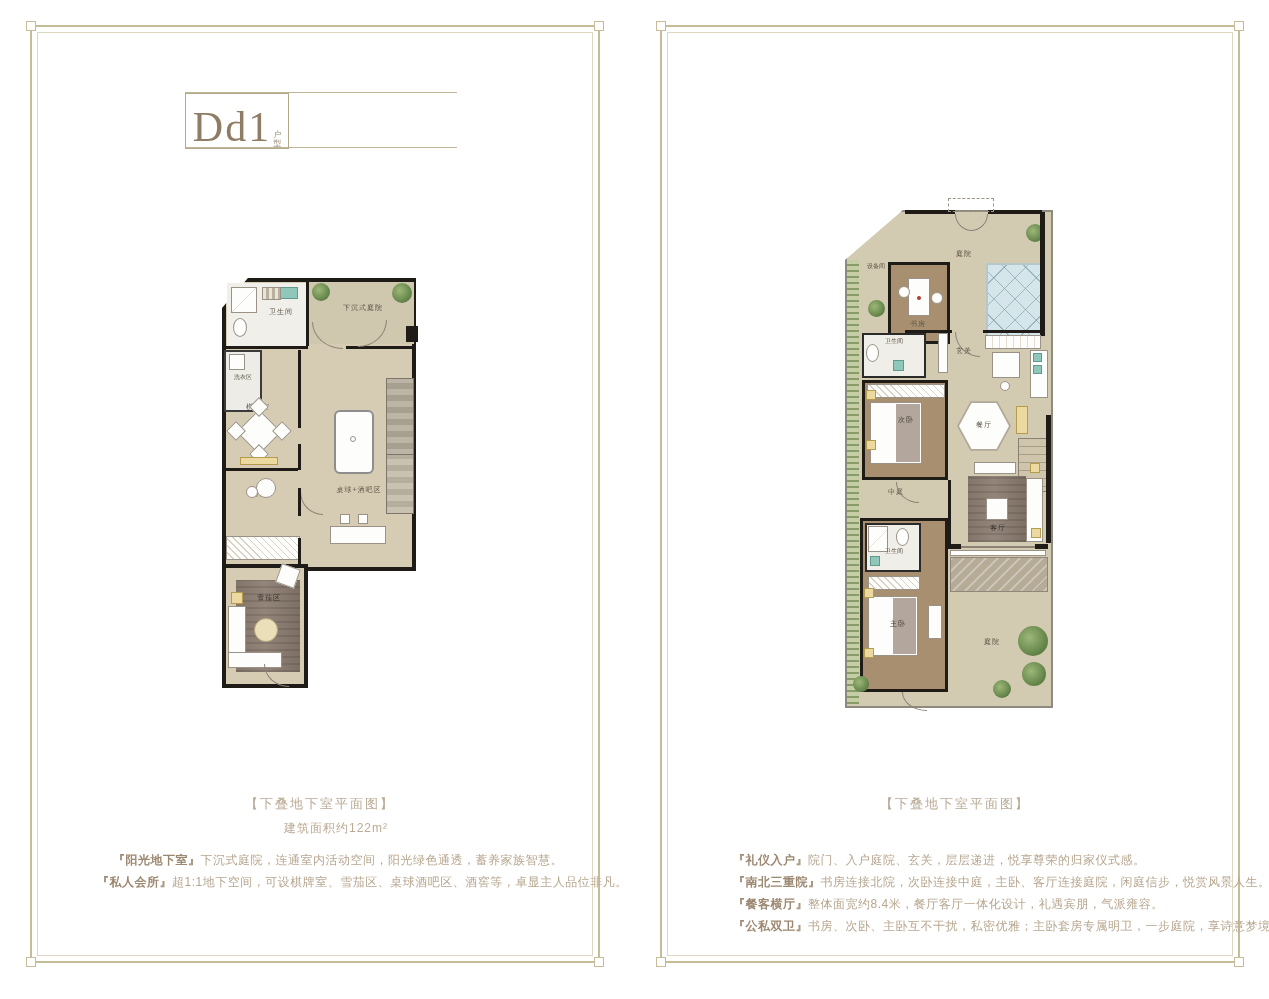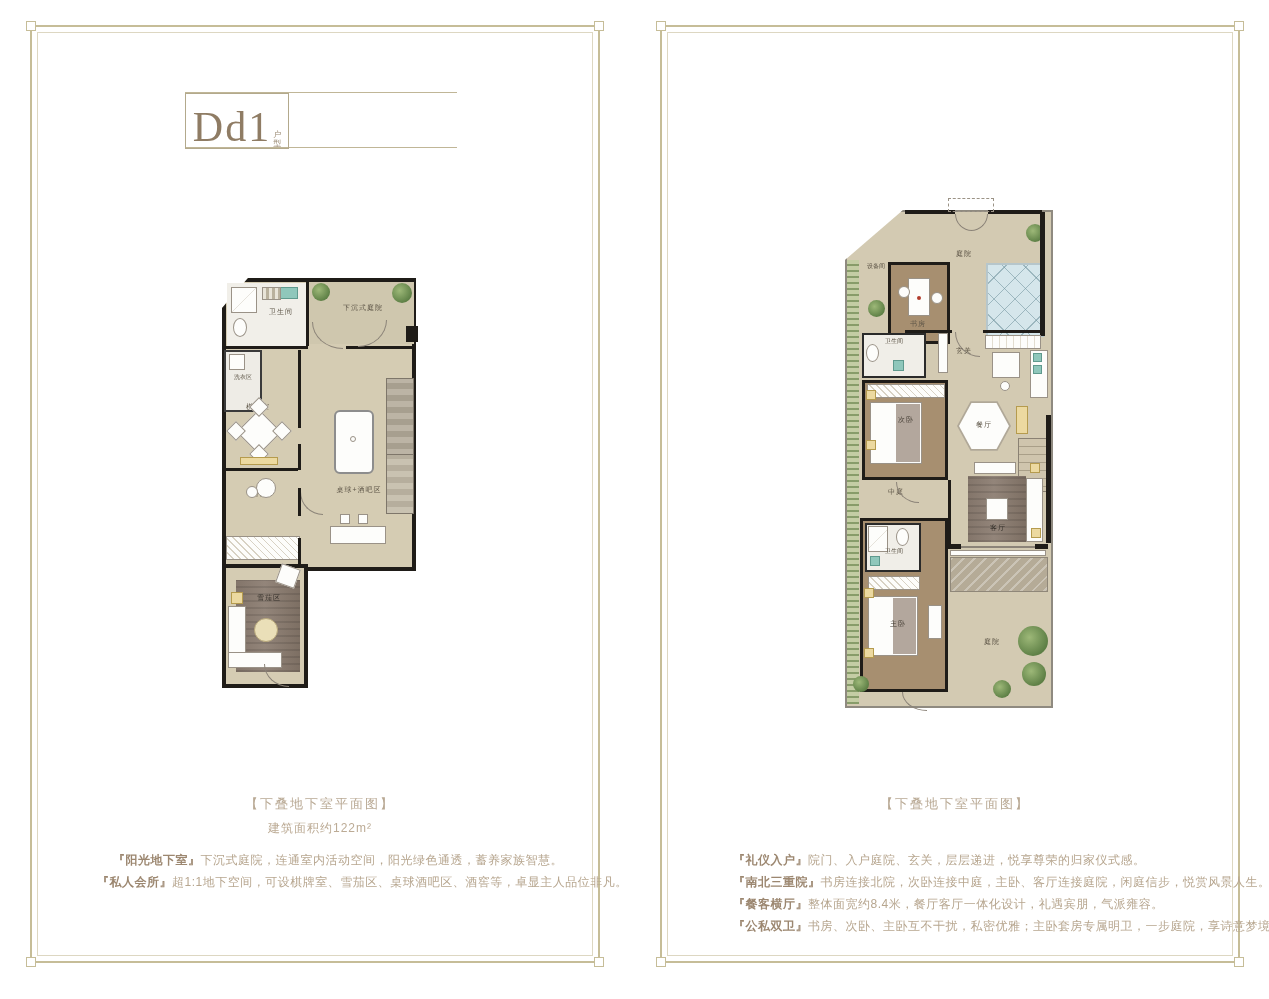--- a/index.html
+++ b/index.html
@@ -126,21 +126,21 @@
   <div class="rug" style="left:236px;top:580px;width:64px;height:92px"></div>
   <div class="lbl" style="left:242px;top:594px;width:54px;color:#35302a">雪茄区</div>
   <div class="fur" style="left:228px;top:606px;width:18px;height:62px"></div>
   <div class="fur" style="left:228px;top:652px;width:54px;height:16px"></div>
   <div class="fur round" style="left:254px;top:618px;width:24px;height:24px;background:#eadfb8;border-color:#b7a77a"></div>
   <div class="yfur" style="left:231px;top:592px;width:12px;height:12px"></div>
   <div class="fur" style="left:278px;top:566px;width:20px;height:20px;transform:rotate(20deg)"></div>
   <div class="arc" style="left:264px;top:664px;width:24px;height:22px"></div>
 
   <div class="cap" style="left:200px;top:795px;width:240px">【下叠地下室平面图】</div>
-  <div class="cap2" style="left:200px;top:820px;width:240px">建筑面积约122m²</div>
+  <div class="cap2" style="left:216px;top:820px;width:240px">建筑面积约122m²</div>
   <div class="drow" style="left:113px;top:852px">
     <span class="dl">『阳光地下室』</span><span>下沉式庭院，连通室内活动空间，阳光绿色通透，蓄养家族智慧。</span>
   </div>
   <div class="drow" style="left:97px;top:874px">
     <span class="dl">『私人会所』</span><span>超1:1地下空间，可设棋牌室、雪茄区、桌球酒吧区、酒窖等，卓显主人品位非凡。</span>
   </div>
 
   <div class="frame" style="left:660px;top:25px;width:580px;height:938px">
     <div class="frame-inner"></div>
     <div class="corner" style="left:-6px;top:-6px"></div>

